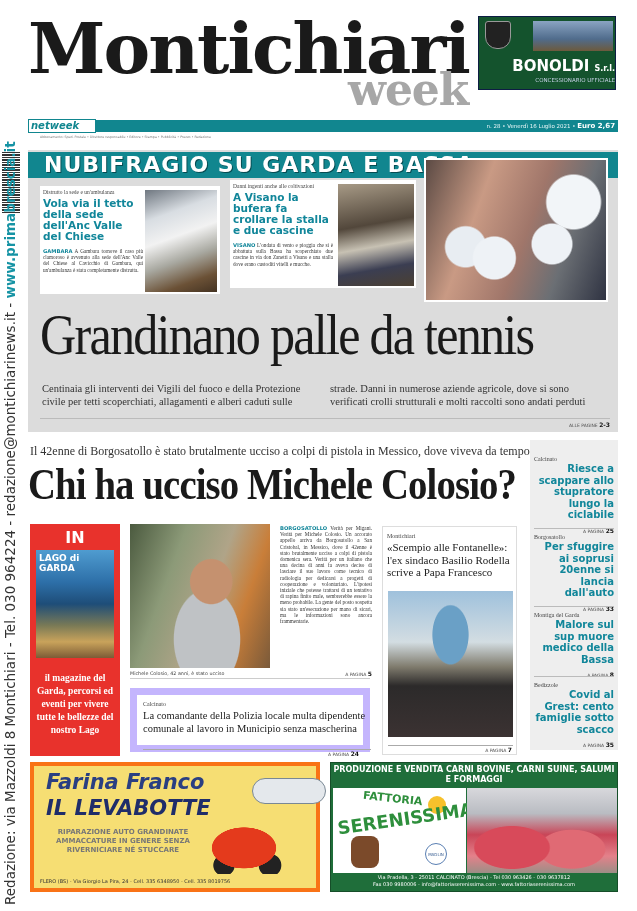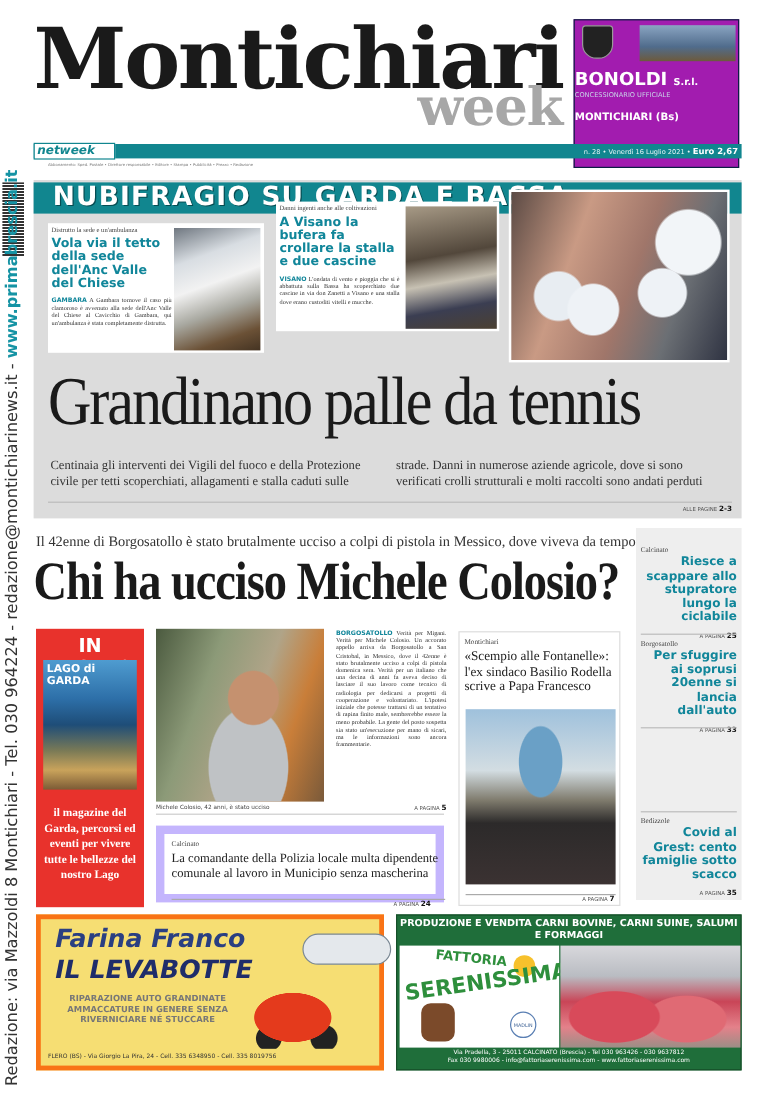--- a/index.html
+++ b/index.html
@@ -2,21 +2,21 @@
 <html><head>
 <meta charset="utf-8">
 <style>
 *{box-sizing:border-box;margin:0;padding:0;}
 html,body{width:637px;height:911px;background:#fff;overflow:hidden;}
 body{position:relative;font-family:"Liberation Serif",serif;color:#222;}
 .abs{position:absolute;}
 
 .masthead-title{left:28px;top:14px;font-family:"DejaVu Serif","Liberation Serif",serif;font-weight:bold;font-size:70px;letter-spacing:-2px;color:#1a1a1a;line-height:1;}
 .masthead-week{left:348px;top:68px;font-family:"DejaVu Serif","Liberation Serif",serif;font-weight:bold;font-size:44px;color:#a7a7a7;letter-spacing:-1px;line-height:1;}
-.ad-bonoldi{left:478px;top:16px;width:138px;height:124px;background:#a21caf;border:1px solid #0d1d44;color:#fff;font-family:"DejaVu Sans",sans-serif;text-align:left;}
+.ad-bonoldi{left:478px;top:16px;width:138px;height:74px;background:#14532d;border:1px solid #0d1d44;color:#fff;font-family:"DejaVu Sans",sans-serif;text-align:right;}
 .ad-bonoldi .logo{position:absolute;left:6px;top:4px;width:26px;height:28px;background:#222;border:1px solid #999;border-radius:3px 3px 12px 12px;}
 .ad-bonoldi .photo{position:absolute;left:54px;top:4px;width:80px;height:30px;background:linear-gradient(#8aa4c2,#506c8c 60%,#6d5a3c);}
 .ad-bonoldi .name{position:absolute;left:0;right:0;top:40px;font-size:15px;font-weight:bold;}
 .ad-bonoldi .name small{font-size:8px;}
 .ad-bonoldi .sub{position:absolute;left:0;right:0;top:60px;font-size:5.5px;color:#c8d2e8;}
 .ad-bonoldi .city{position:absolute;left:0;right:0;top:76px;font-size:8.5px;font-weight:bold;}
 .bar-netweek{left:28px;top:120px;width:590px;height:12px;background:#11868f;}
 .netweek-logo{left:28px;top:119px;width:68px;height:14px;background:#fff;border:1px solid #11868f;color:#11868f;font-family:"DejaVu Sans",sans-serif;font-weight:bold;font-size:10px;line-height:12px;padding-left:2px;font-style:italic;}
 .issue-info{right:22px;top:121px;font-family:"DejaVu Sans",sans-serif;font-size:5.5px;color:#e8f6f7;line-height:10px;}
 .issue-info b{color:#fff;font-size:7px;}
@@ -108,31 +108,31 @@
     <span>NUBIFRAGIO SU GARDA E BASSA</span>
   </div>
 
 <div class="abs card" style="left:40px;top:186px;width:180px;height:108px;">
   <div class="kicker" style="position:absolute;left:3px;top:3px;">Distrutto la sede e un'ambulanza</div>
   <div class="teal-head" style="position:absolute;left:3px;top:12px;width:100px;font-size:10.5px;">Vola via il tetto della sede dell'Anc Valle del Chiese</div>
   <div class="small-body" style="position:absolute;left:3px;top:62px;width:100px;"><b>GAMBARA</b> <span>A Gambara tornove il caso più clamoroso è avvenuto alla sede dell'Anc Valle del Chiese al Cavicchio di Gambara, qui un'ambulanza è stata completamente distrutta.</span></div>
   <div class="abs photo-ambulance" style="left:105px;top:4px;width:72px;height:102px;"></div>
 </div>
 
-<div class="abs card" style="left:230px;top:168px;width:186px;height:108px;">
+<div class="abs card" style="left:230px;top:180px;width:186px;height:108px;">
   <div class="kicker" style="position:absolute;left:3px;top:3px;">Danni ingenti anche alle coltivazioni</div>
   <div class="teal-head" style="position:absolute;left:3px;top:12px;width:100px;font-size:10.5px;">A Visano la bufera fa crollare la stalla e due cascine</div>
   <div class="small-body" style="position:absolute;left:3px;top:62px;width:100px;"><b>VISANO</b> <span>L'ondata di vento e pioggia che si è abbattuta sulla Bassa ha scoperchiato due cascine in via don Zanetti a Visano e una stalla dove erano custoditi vitelli e mucche.</span></div>
   <div class="abs photo-stalla" style="left:108px;top:4px;width:76px;height:102px;"></div>
 </div>
 
 <div class="abs photo-hail" style="left:424px;top:158px;width:184px;height:144px;border:2px solid #fff;"></div>
 
 <div class="abs tennis-head">Grandinano palle da tennis</div>
-<div class="abs lead-sub" style="left:42px;">Centinaia gli interventi dei Vigili del fuoco e della Protezione civile per tetti scoperchiati, allagamenti e stalla caduti sulle</div>
+<div class="abs lead-sub" style="left:42px;">Centinaia gli interventi dei Vigili del fuoco e della Protezione civile per tetti scoperchiati, allagamenti e alberi caduti sulle</div>
 <div class="abs lead-sub" style="left:330px;">strade. Danni in numerose aziende agricole, dove si sono verificati crolli strutturali e molti raccolti sono andati perduti</div>
 <div class="abs rule" style="left:40px;top:418px;width:570px;background:#bbb;"></div>
 <div class="abs page-ref" style="left:540px;top:421px;width:70px;"><span>ALLE PAGINE</span> <b>2-3</b></div>
 
 <div class="abs colosio-kicker">Il 42enne di Borgosatollo è stato brutalmente ucciso a colpi di pistola in Messico, dove viveva da tempo</div>
 <div class="abs colosio-head">Chi ha ucciso Michele Colosio?</div>
 
 <div class="abs regalo">
   <div class="title">IN REGALO</div>
   <div class="mag">
@@ -169,20 +169,25 @@
     <div class="teal-head">Riesce a scappare allo stupratore lungo la ciclabile</div>
     <div class="page-ref" style="margin-top:6px;border-top:0;"><span>A PAGINA</span> <b>25</b></div>
   </div>
   <div class="abs rule" style="left:4px;top:88px;width:80px;background:#bbb;"></div>
   <div class="side-item" style="top:94px;">
     <div class="kicker">Borgosatollo</div>
     <div class="teal-head">Per sfuggire ai soprusi 20enne si lancia dall'auto</div>
     <div class="page-ref" style="margin-top:6px;"><span>A PAGINA</span> <b>33</b></div>
   </div>
   <div class="abs rule" style="left:4px;top:166px;width:80px;background:#bbb;"></div>
+  <div class="side-item" style="top:172px;">
+    <div class="kicker">Montiga del Garda</div>
+    <div class="teal-head">Malore sul sup muore medico della Bassa</div>
+    <div class="page-ref" style="margin-top:6px;"><span>A PAGINA</span> <b>8</b></div>
+  </div>
   <div class="abs rule" style="left:4px;top:236px;width:80px;background:#bbb;"></div>
   <div class="side-item" style="top:242px;">
     <div class="kicker">Bedizzole</div>
     <div class="teal-head">Covid al Grest: cento famiglie sotto scacco</div>
     <div class="page-ref" style="margin-top:6px;"><span>A PAGINA</span> <b>35</b></div>
   </div>
 </div>
 
 <div class="abs ad-farina">
   <div class="l1">Farina Franco</div>

